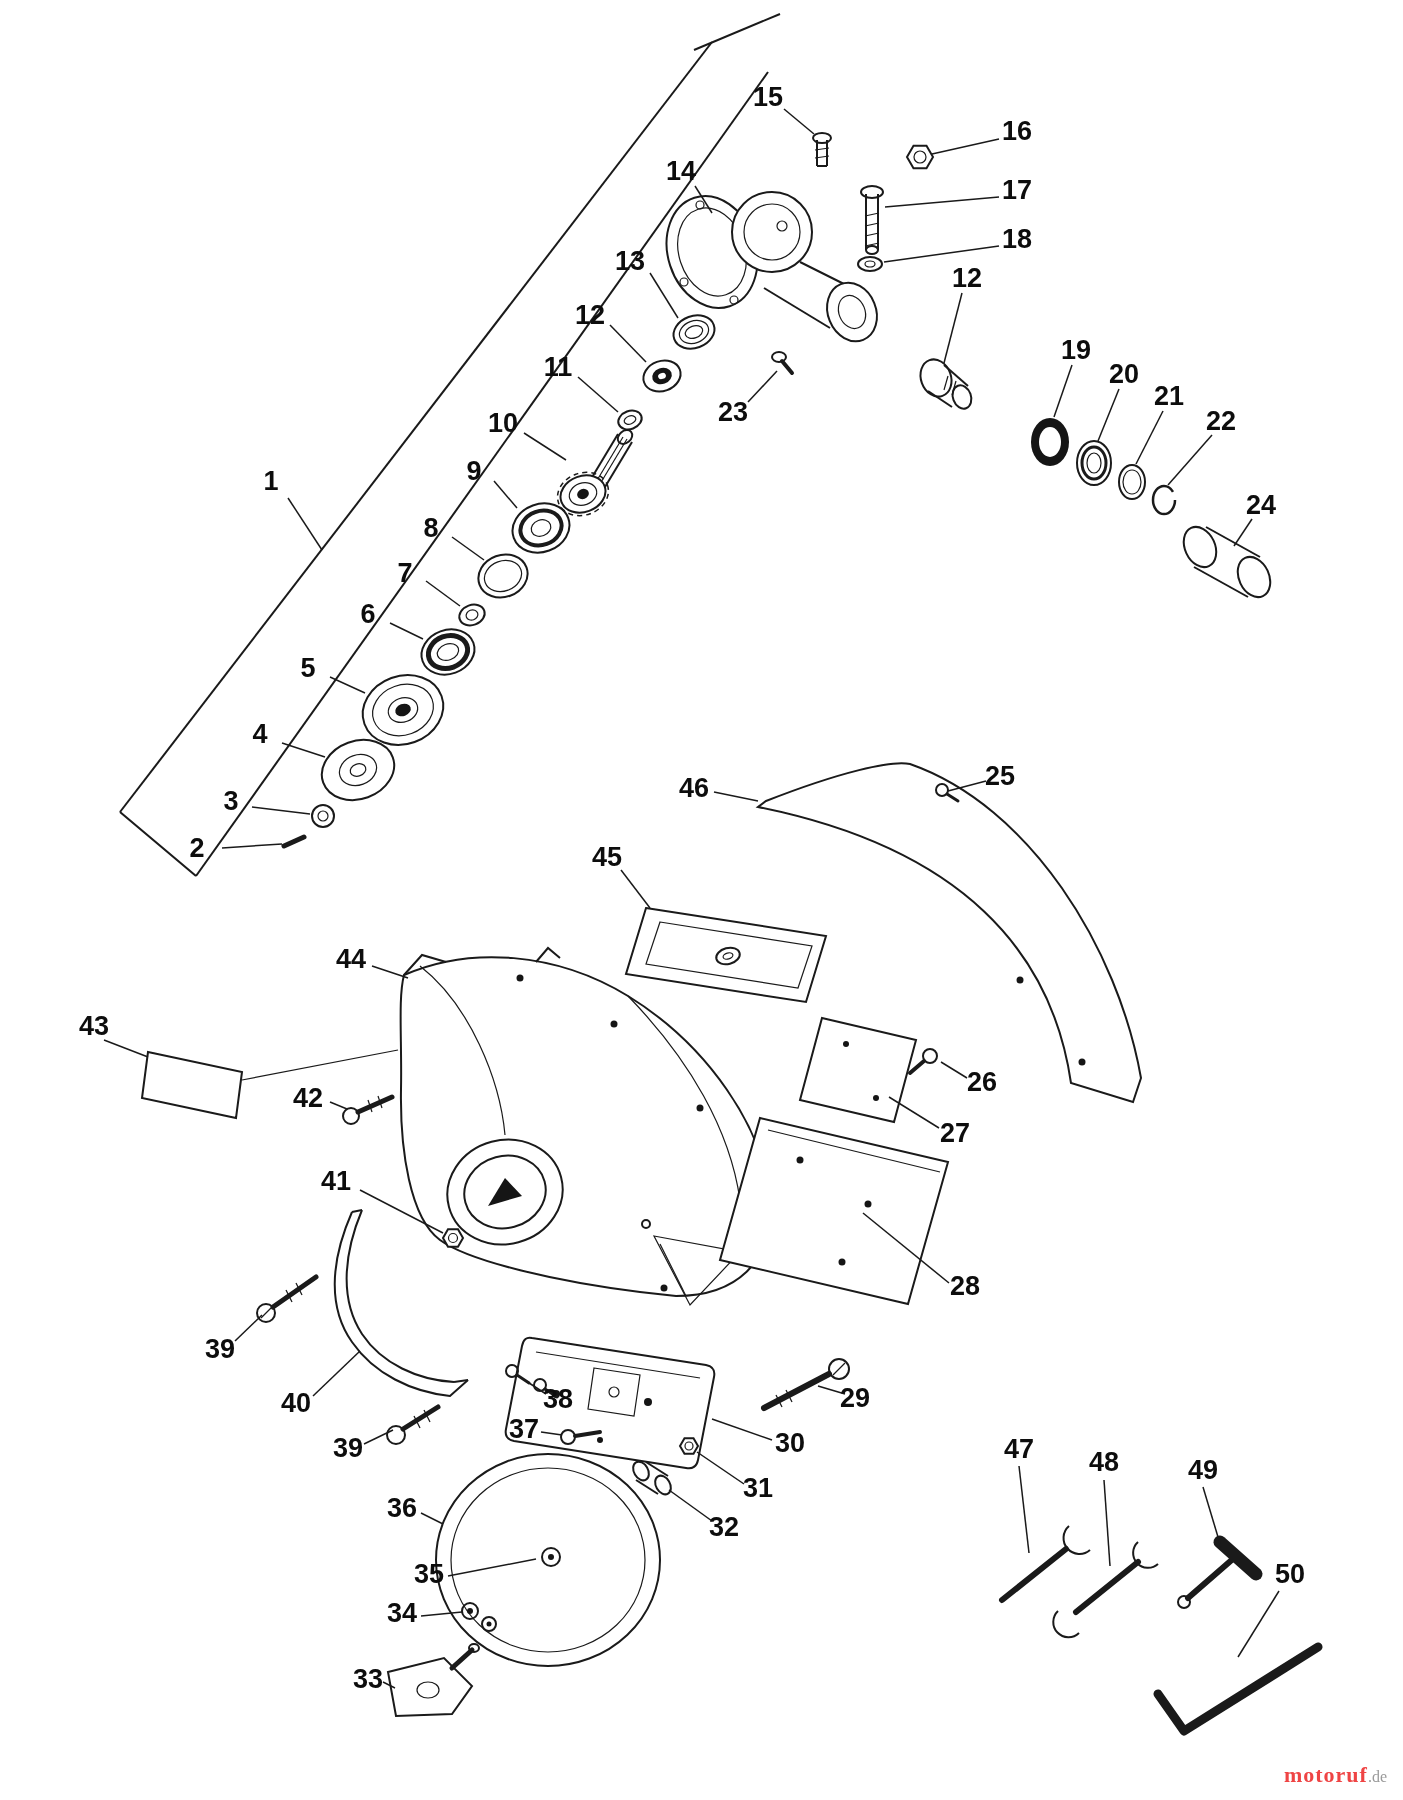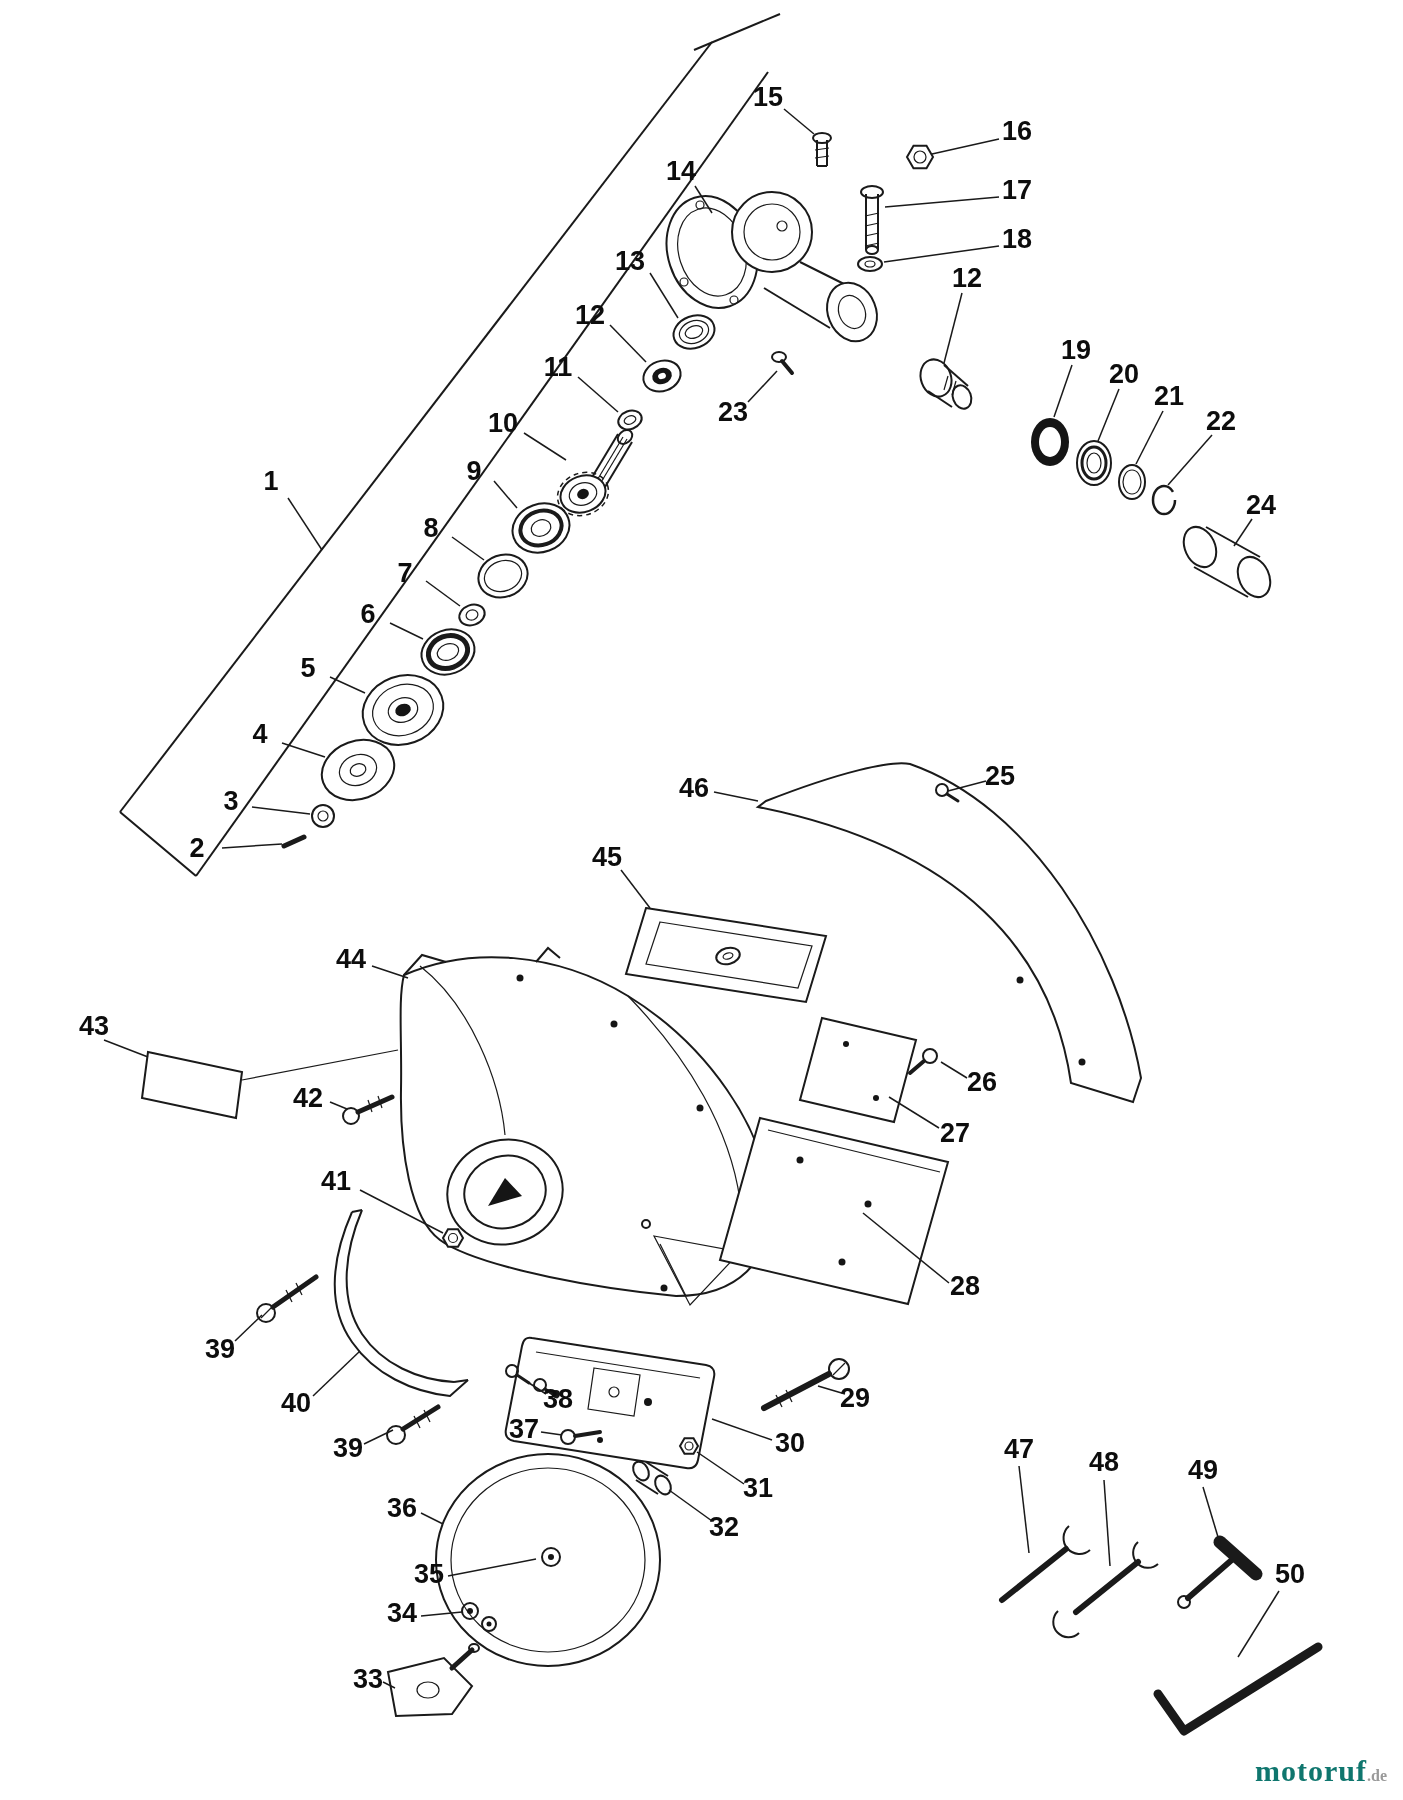--- a/index.html
+++ b/index.html
@@ -6,22 +6,22 @@
   .stage{position:relative;width:1403px;height:1800px;background:#fff;overflow:hidden;
          font-family:"Liberation Sans",sans-serif;}
   svg{position:absolute;left:0;top:0;}
   .ln{fill:none;stroke:#1a1a1a;stroke-width:2;}
   .tn{fill:none;stroke:#1a1a1a;stroke-width:1.2;}
   .wf{fill:#ffffff;stroke:#1a1a1a;stroke-width:2;}
   .dk{fill:#151515;stroke:none;}
   .ld{stroke:#1a1a1a;stroke-width:1.5;fill:none;}
   .callout{font-family:"Liberation Sans",sans-serif;font-size:27px;font-weight:bold;fill:#0d0d0d;text-anchor:middle;}
   .watermark{position:absolute;right:16px;bottom:12px;font-family:"Liberation Serif",serif;white-space:nowrap;}
-  .watermark .brand{color:#0f766e;font-size:30px;font-weight:bold;letter-spacing:1px;}
-  .watermark .suffix{color:#9a9a9a;font-size:16px;font-weight:bold;}
+  .watermark .brand{color:#ef4444;font-size:22px;font-weight:bold;letter-spacing:1px;}
+  .watermark .suffix{color:#9a9a9a;font-size:16px;font-weight:normal;}
 </style>
 </head>
 <body>
 
 <div class="stage">
 <svg width="1403" height="1800" viewBox="0 0 1403 1800">
 
   <g>
     <line class="ln" x1="694" y1="50" x2="780" y2="14"></line>
     <line class="ln" x1="712" y1="42" x2="120" y2="812"></line>

